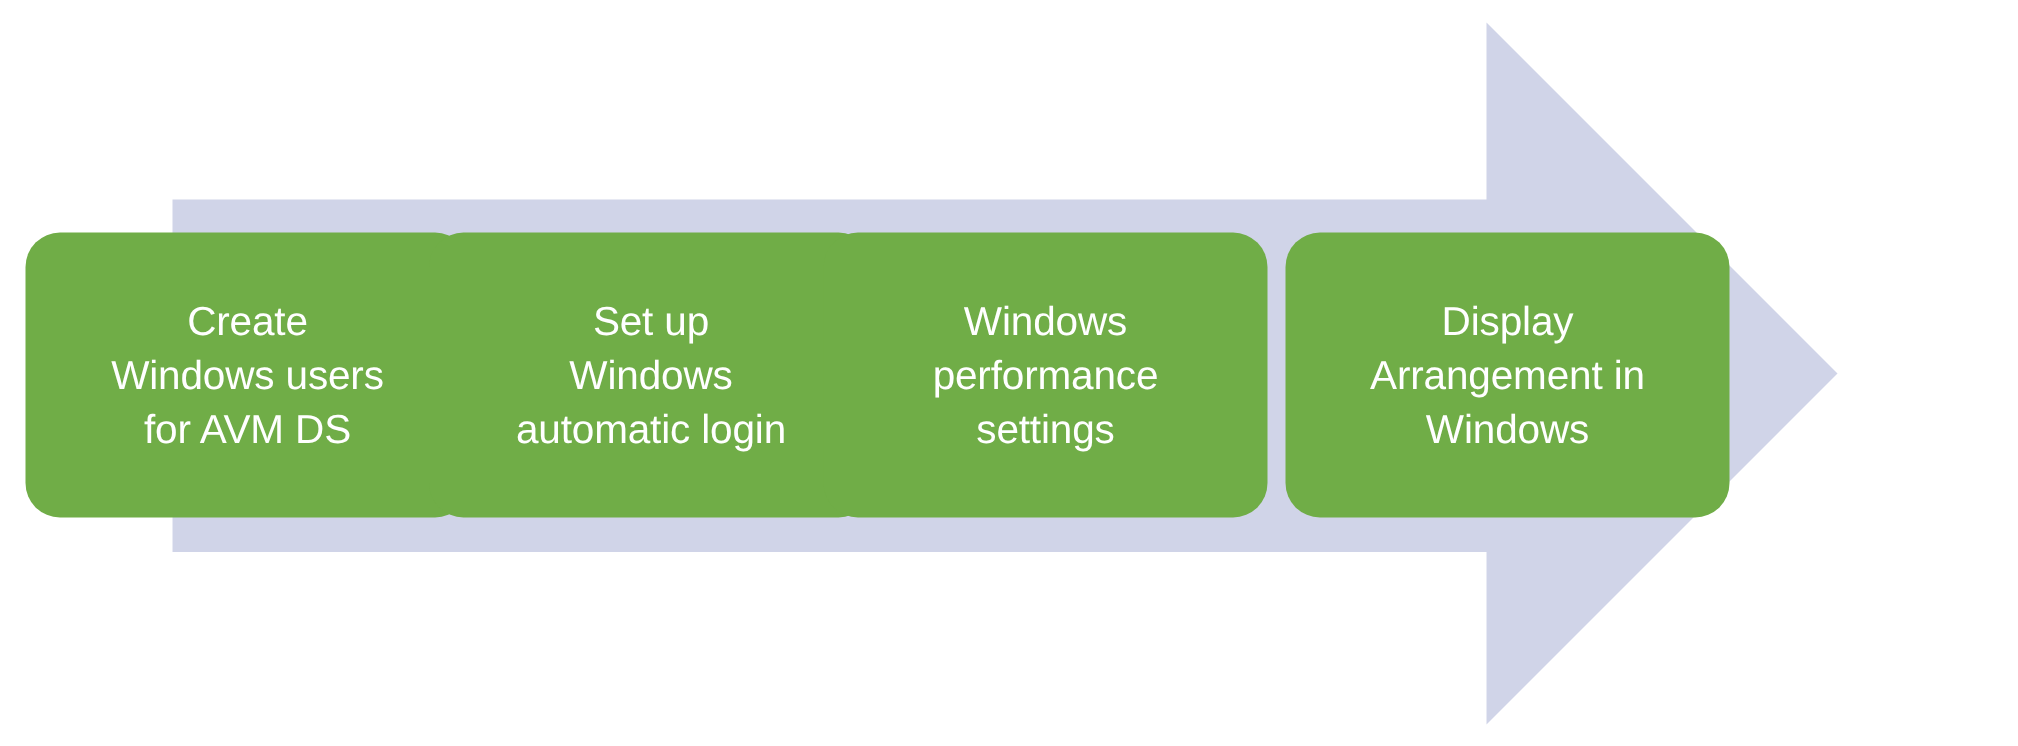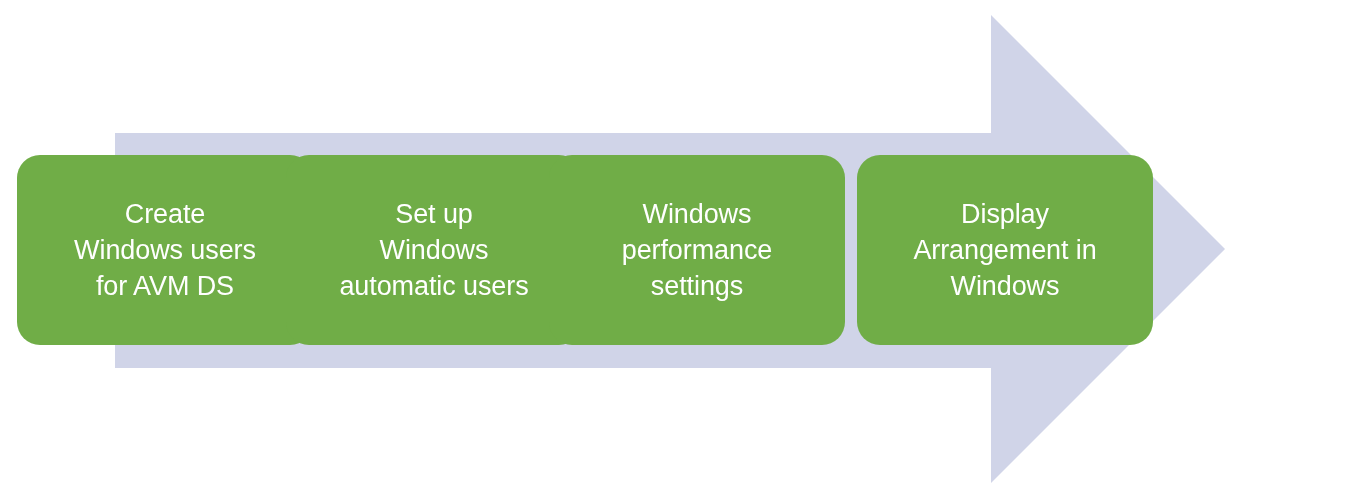--- a/index.html
+++ b/index.html
@@ -74,21 +74,21 @@
 
     <div class="step-box" id="step-0">
       <span class="step-label">Create
 Windows users
 for AVM DS</span>
     </div>
 
     <div class="step-box" id="step-1">
       <span class="step-label">Set up
 Windows
-automatic users</span>
+automatic login</span>
     </div>
 
     <div class="step-box" id="step-2">
       <span class="step-label">Windows
 performance
 settings</span>
     </div>
 
     <div class="step-box" id="step-3">
       <span class="step-label">Display

